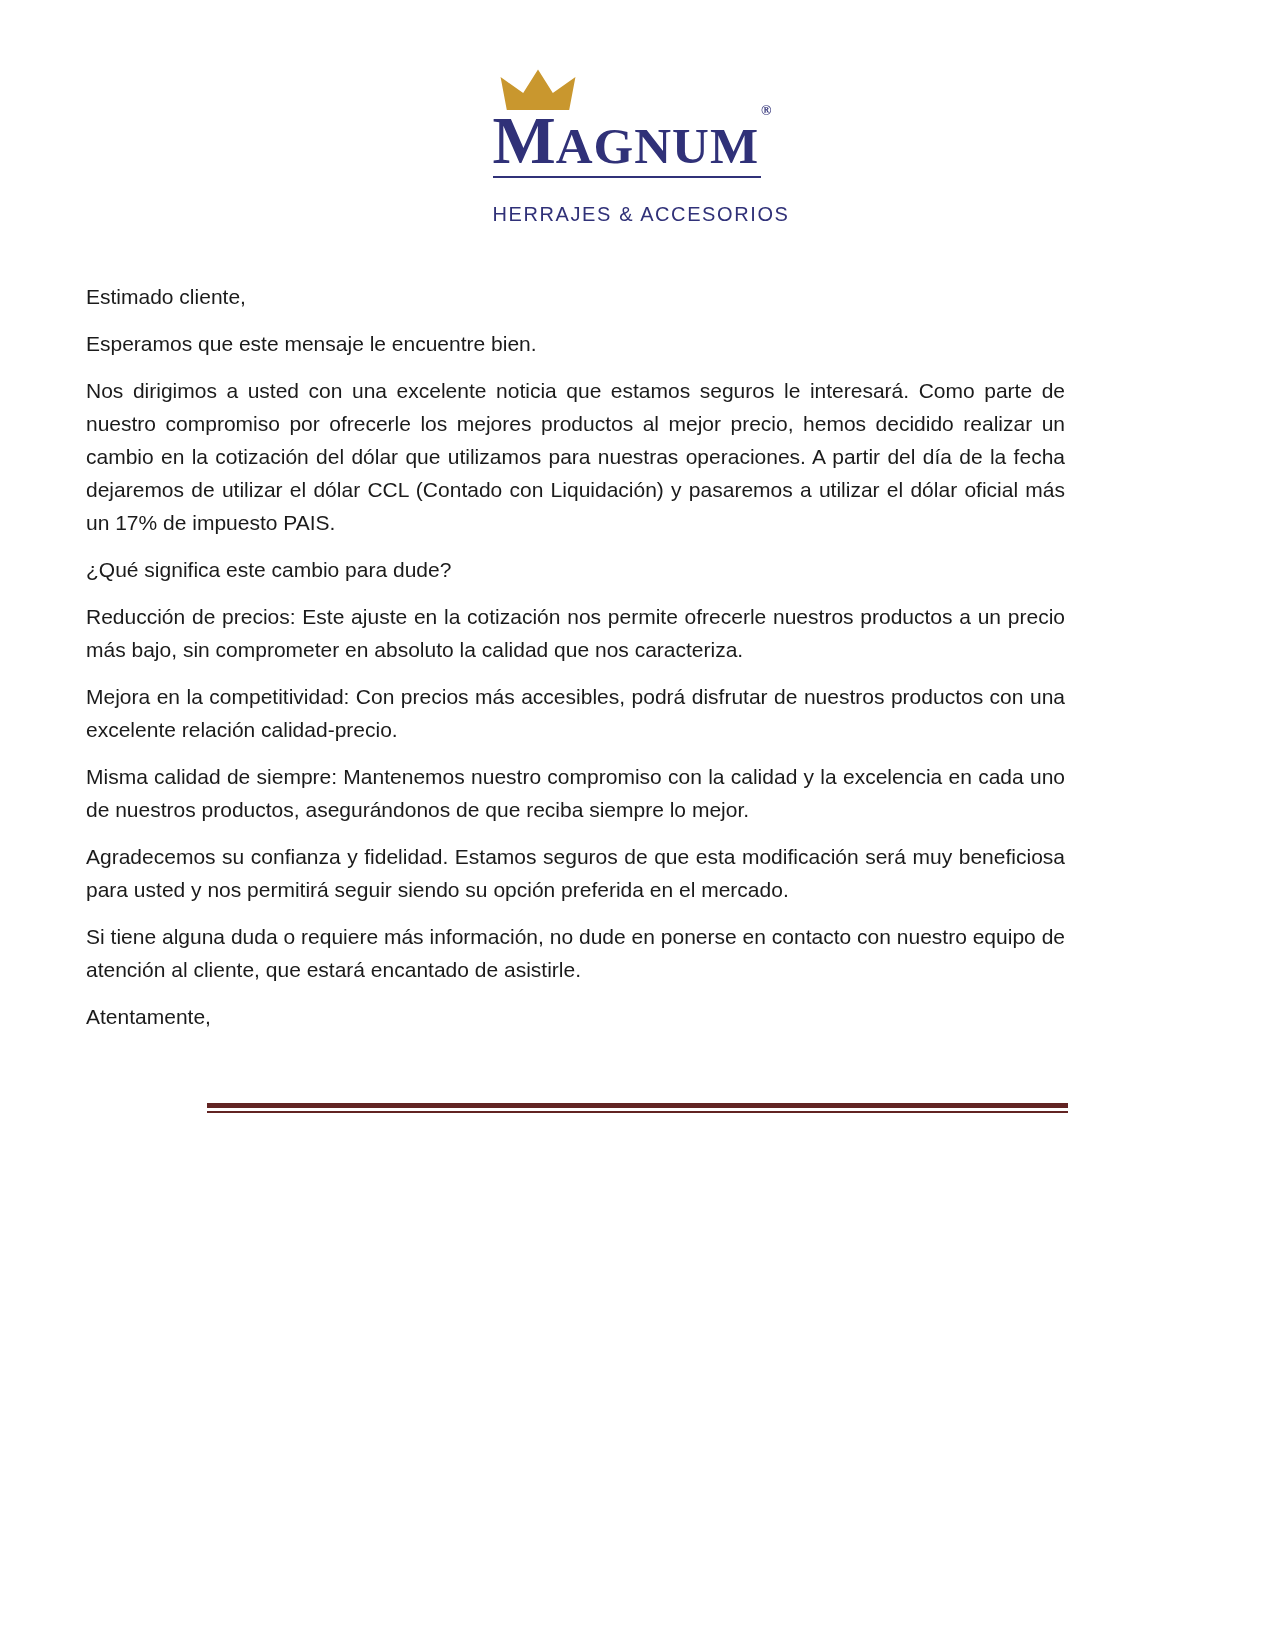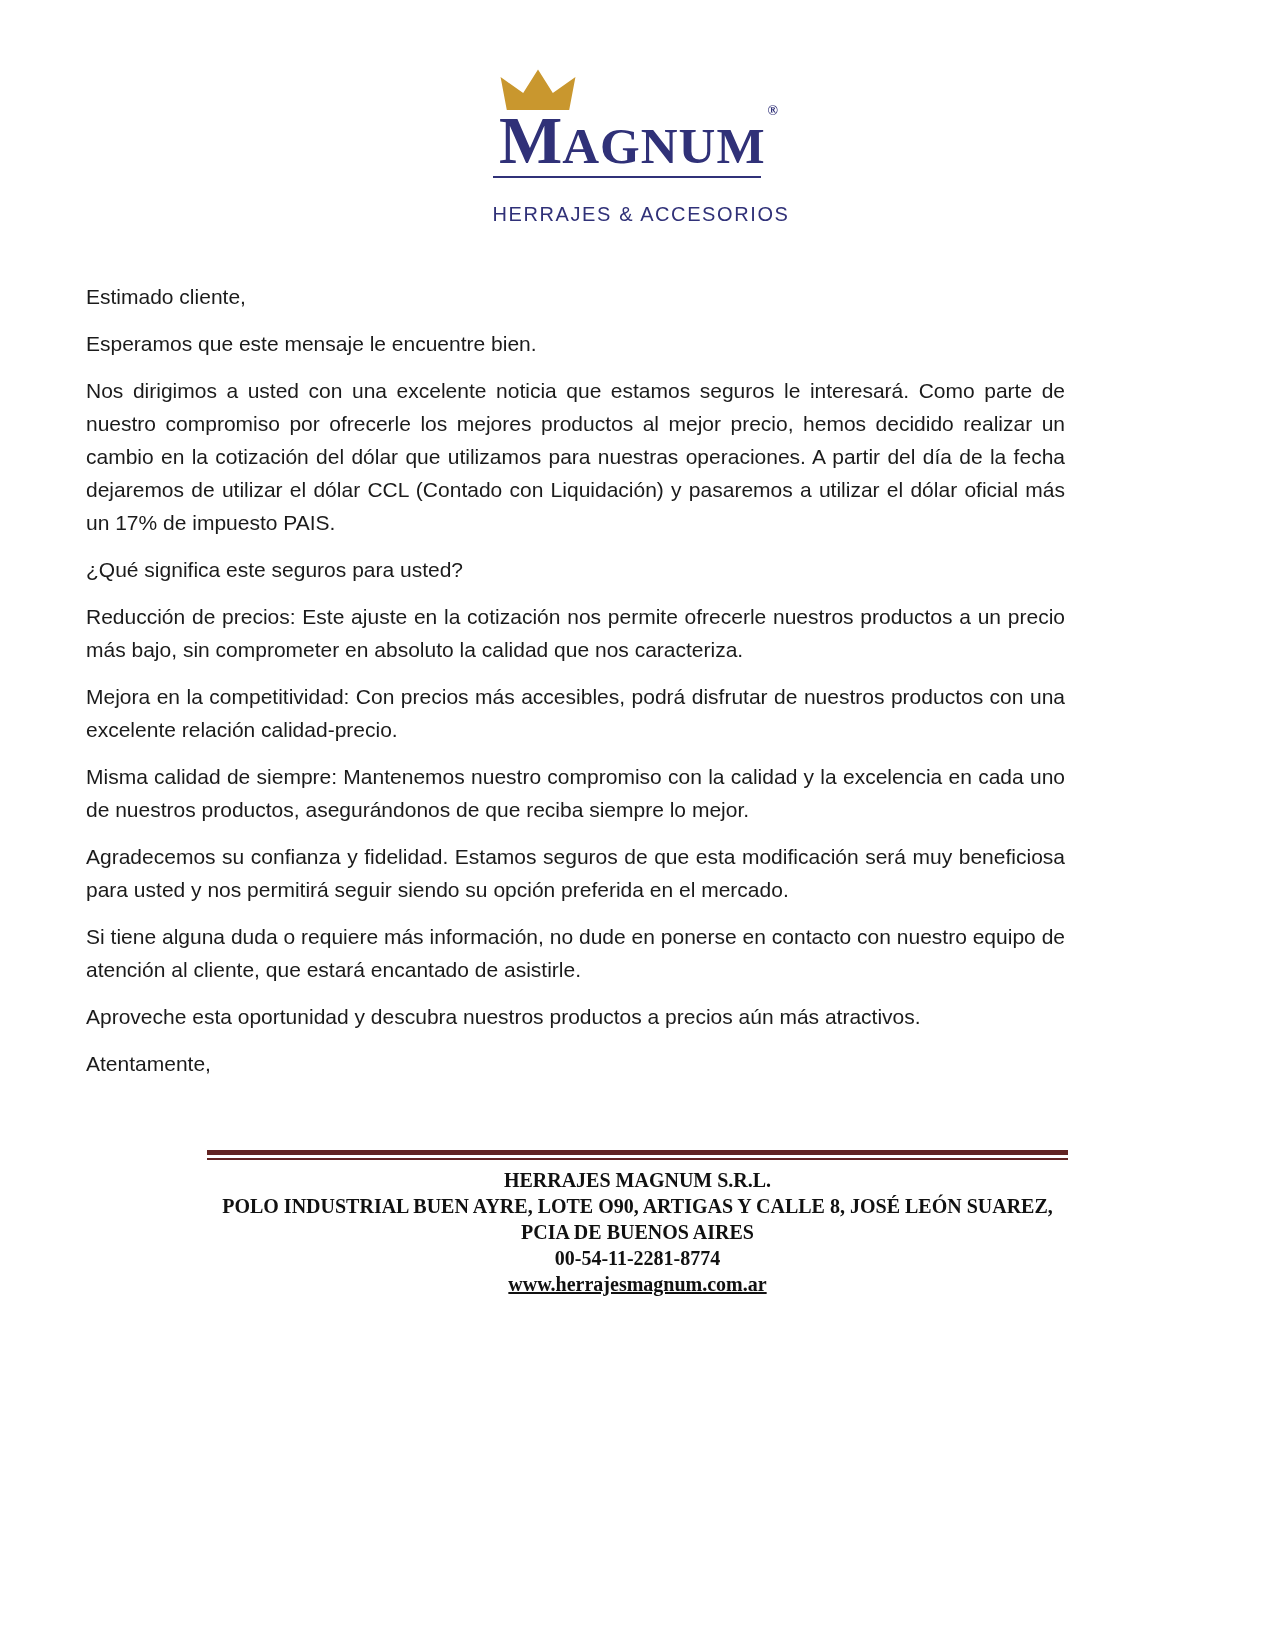--- a/index.html
+++ b/index.html
@@ -12,21 +12,21 @@
     font-family: "Liberation Sans", sans-serif;
     color: #1b1b1b;
     position: relative;
     overflow: hidden;
   }
 
   
   .logo {
     width: 290px;
     margin: 68px auto 0;
-    text-align: center;
+    text-align: left;
   }
   .crown {
     display: block;
     width: 78px;
     height: 42px;
     margin: 0 0 3px 6px;
   }
   .brand-line {
     white-space: nowrap;
     line-height: 0.82;
@@ -107,34 +107,26 @@
       <span class="brand-initial">M</span><span class="brand-rest">AGNUM</span><span class="reg-mark">®</span>
     </div>
     <div class="logo-rule"></div>
     <div class="tagline">HERRAJES &amp; ACCESORIOS</div>
   </header>
 
   <main class="content">
     <p>Estimado cliente,</p>
     <p class="sp">Esperamos que este mensaje le encuentre bien.</p>
     <p class="sp">Nos dirigimos a usted con una excelente noticia que estamos seguros le interesará. Como parte de nuestro compromiso por ofrecerle los mejores productos al mejor precio, hemos decidido realizar un cambio en la cotización del dólar que utilizamos para nuestras operaciones. A partir del día de la fecha dejaremos de utilizar el dólar CCL (Contado con Liquidación) y pasaremos a utilizar el dólar oficial más un 17% de impuesto PAIS.</p>
-    <p class="sp">¿Qué significa este seguros para usted?</p>
+    <p class="sp">¿Qué significa este cambio para dude?</p>
     <p class="sp">Reducción de precios: Este ajuste en la cotización nos permite ofrecerle nuestros productos a un precio más bajo, sin comprometer en absoluto la calidad que nos caracteriza.</p>
     <p>Mejora en la competitividad: Con precios más accesibles, podrá disfrutar de nuestros productos con una excelente relación calidad-precio.</p>
     <p>Misma calidad de siempre: Mantenemos nuestro compromiso con la calidad y la excelencia en cada uno de nuestros productos, asegurándonos de que reciba siempre lo mejor.</p>
     <p>Agradecemos su confianza y fidelidad. Estamos seguros de que esta modificación será muy beneficiosa para usted y nos permitirá seguir siendo su opción preferida en el mercado.</p>
     <p class="sp">Si tiene alguna duda o requiere más información, no dude en ponerse en contacto con nuestro equipo de atención al cliente, que estará encantado de asistirle.</p>
-    <p class="sp">Aproveche esta oportunidad y descubra nuestros productos a precios aún más atractivos.</p>
     <p class="sp">Atentamente,</p>
   </main>
 
   <footer class="footer">
     <div class="footer-rule"></div>
-    <div class="footer-text">
-      <p>HERRAJES MAGNUM S.R.L.</p>
-      <p>POLO INDUSTRIAL BUEN AYRE, LOTE O90, ARTIGAS Y CALLE 8, JOSÉ LEÓN SUAREZ,</p>
-      <p>PCIA DE BUENOS AIRES</p>
-      <p>00-54-11-2281-8774</p>
-      <p><span class="website-link">www.herrajesmagnum.com.ar</span></p>
-    </div>
   </footer>
 
 </div>
 
 </body></html>

